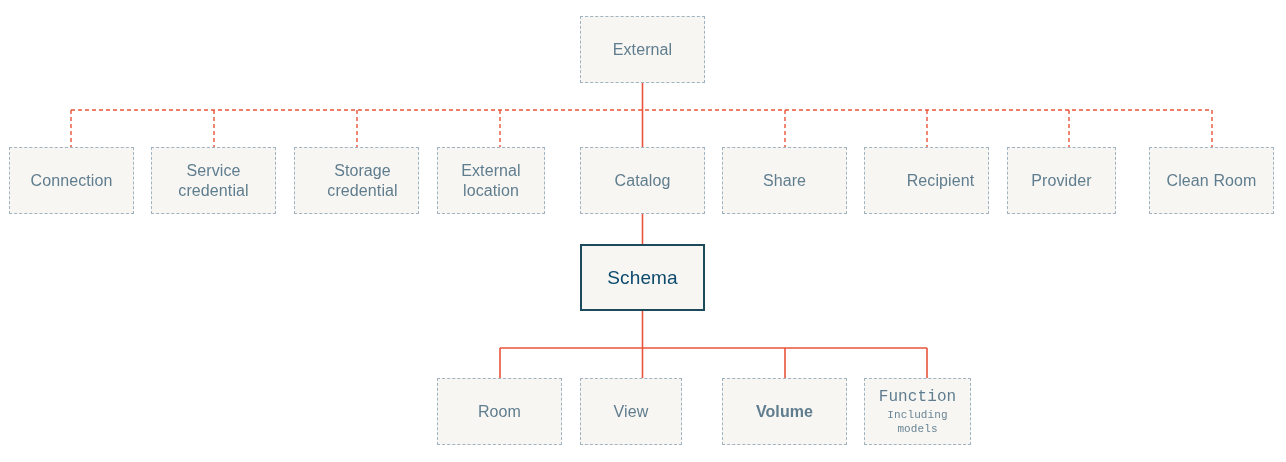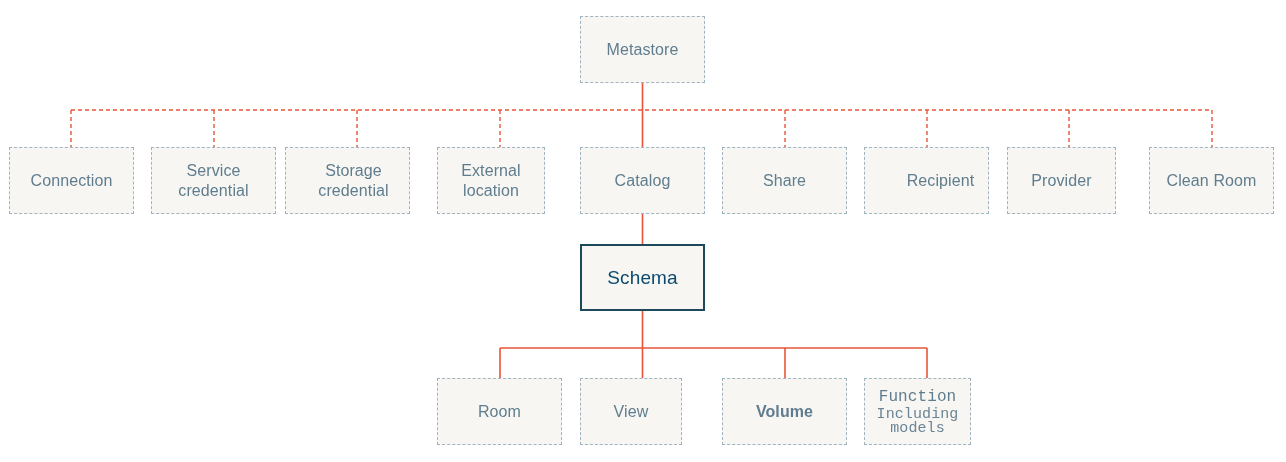--- a/index.html
+++ b/index.html
@@ -44,21 +44,21 @@
     font-size: 16px;
     line-height: 20px;
     letter-spacing: .1px;
     z-index: 2;
   }
   .node .label {
     display: block;
   }
   .node .sublabel {
     display: block;
-    font-size: 15px;
+    font-size: 11px;
     line-height: 14px;
     margin-top: 1px;
     color: #6b8596;
   }
 
   
   .node.is-highlighted {
     background: #f7f6f2;
     border: 2px solid #1c4a5a;
     color: #0c4a6e;
@@ -90,32 +90,32 @@
     <line x1="642.5" y1="214" x2="642.5" y2="244" stroke="#e8543a" stroke-width="1.6"></line>
 
     <line x1="642.5" y1="311" x2="642.5" y2="378" stroke="#e8543a" stroke-width="1.6"></line>
     <line x1="500" y1="348" x2="927" y2="348" stroke="#e8543a" stroke-width="1.6"></line>
     <line x1="500" y1="348" x2="500" y2="378" stroke="#e8543a" stroke-width="1.6"></line>
     <line x1="785" y1="348" x2="785" y2="378" stroke="#e8543a" stroke-width="1.6"></line>
     <line x1="927" y1="348" x2="927" y2="378" stroke="#e8543a" stroke-width="1.6"></line>
   </svg>
 
   <div class="node" style="left:580px; top:16px; width:125px; height:67px;">
-    <span class="label">Metastore</span>
+    <span class="label">External</span>
   </div>
 
   <div class="node" style="left:9px; top:147px; width:125px; height:67px;">
     <span class="label">Connection</span>
   </div>
 
   <div class="node" style="left:151px; top:147px; width:125px; height:67px;">
     <span class="label">Service credential</span>
   </div>
 
-  <div class="node" style="left:285px; top:147px; width:125px; height:67px;padding-left:12px;">
+  <div class="node" style="left:294px; top:147px; width:125px; height:67px;padding-left:12px;">
     <span class="label">Storage credential</span>
   </div>
 
   <div class="node" style="left:437px; top:147px; width:108px; height:67px;">
     <span class="label">External location</span>
   </div>
 
   <div class="node" style="left:580px; top:147px; width:125px; height:67px;">
     <span class="label">Catalog</span>
   </div>

